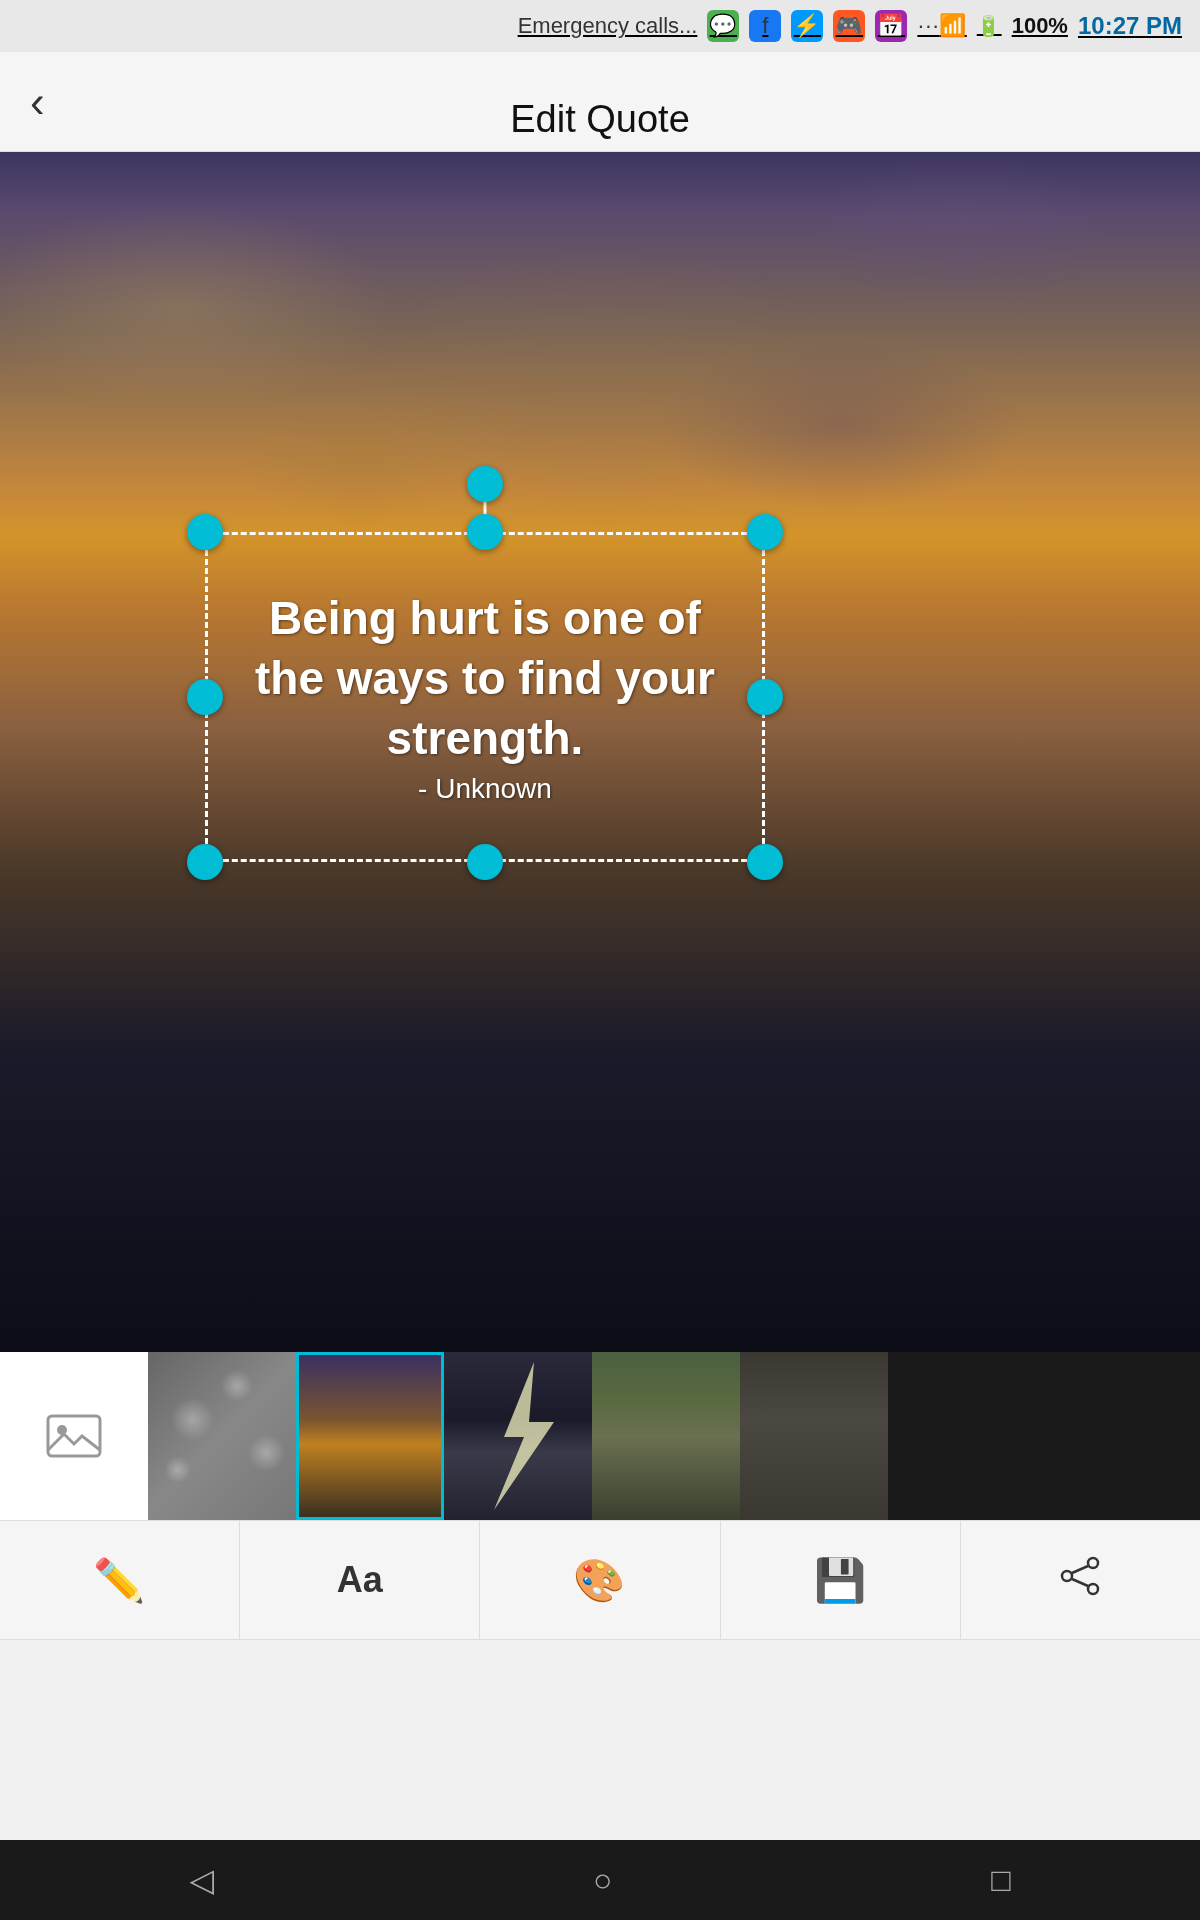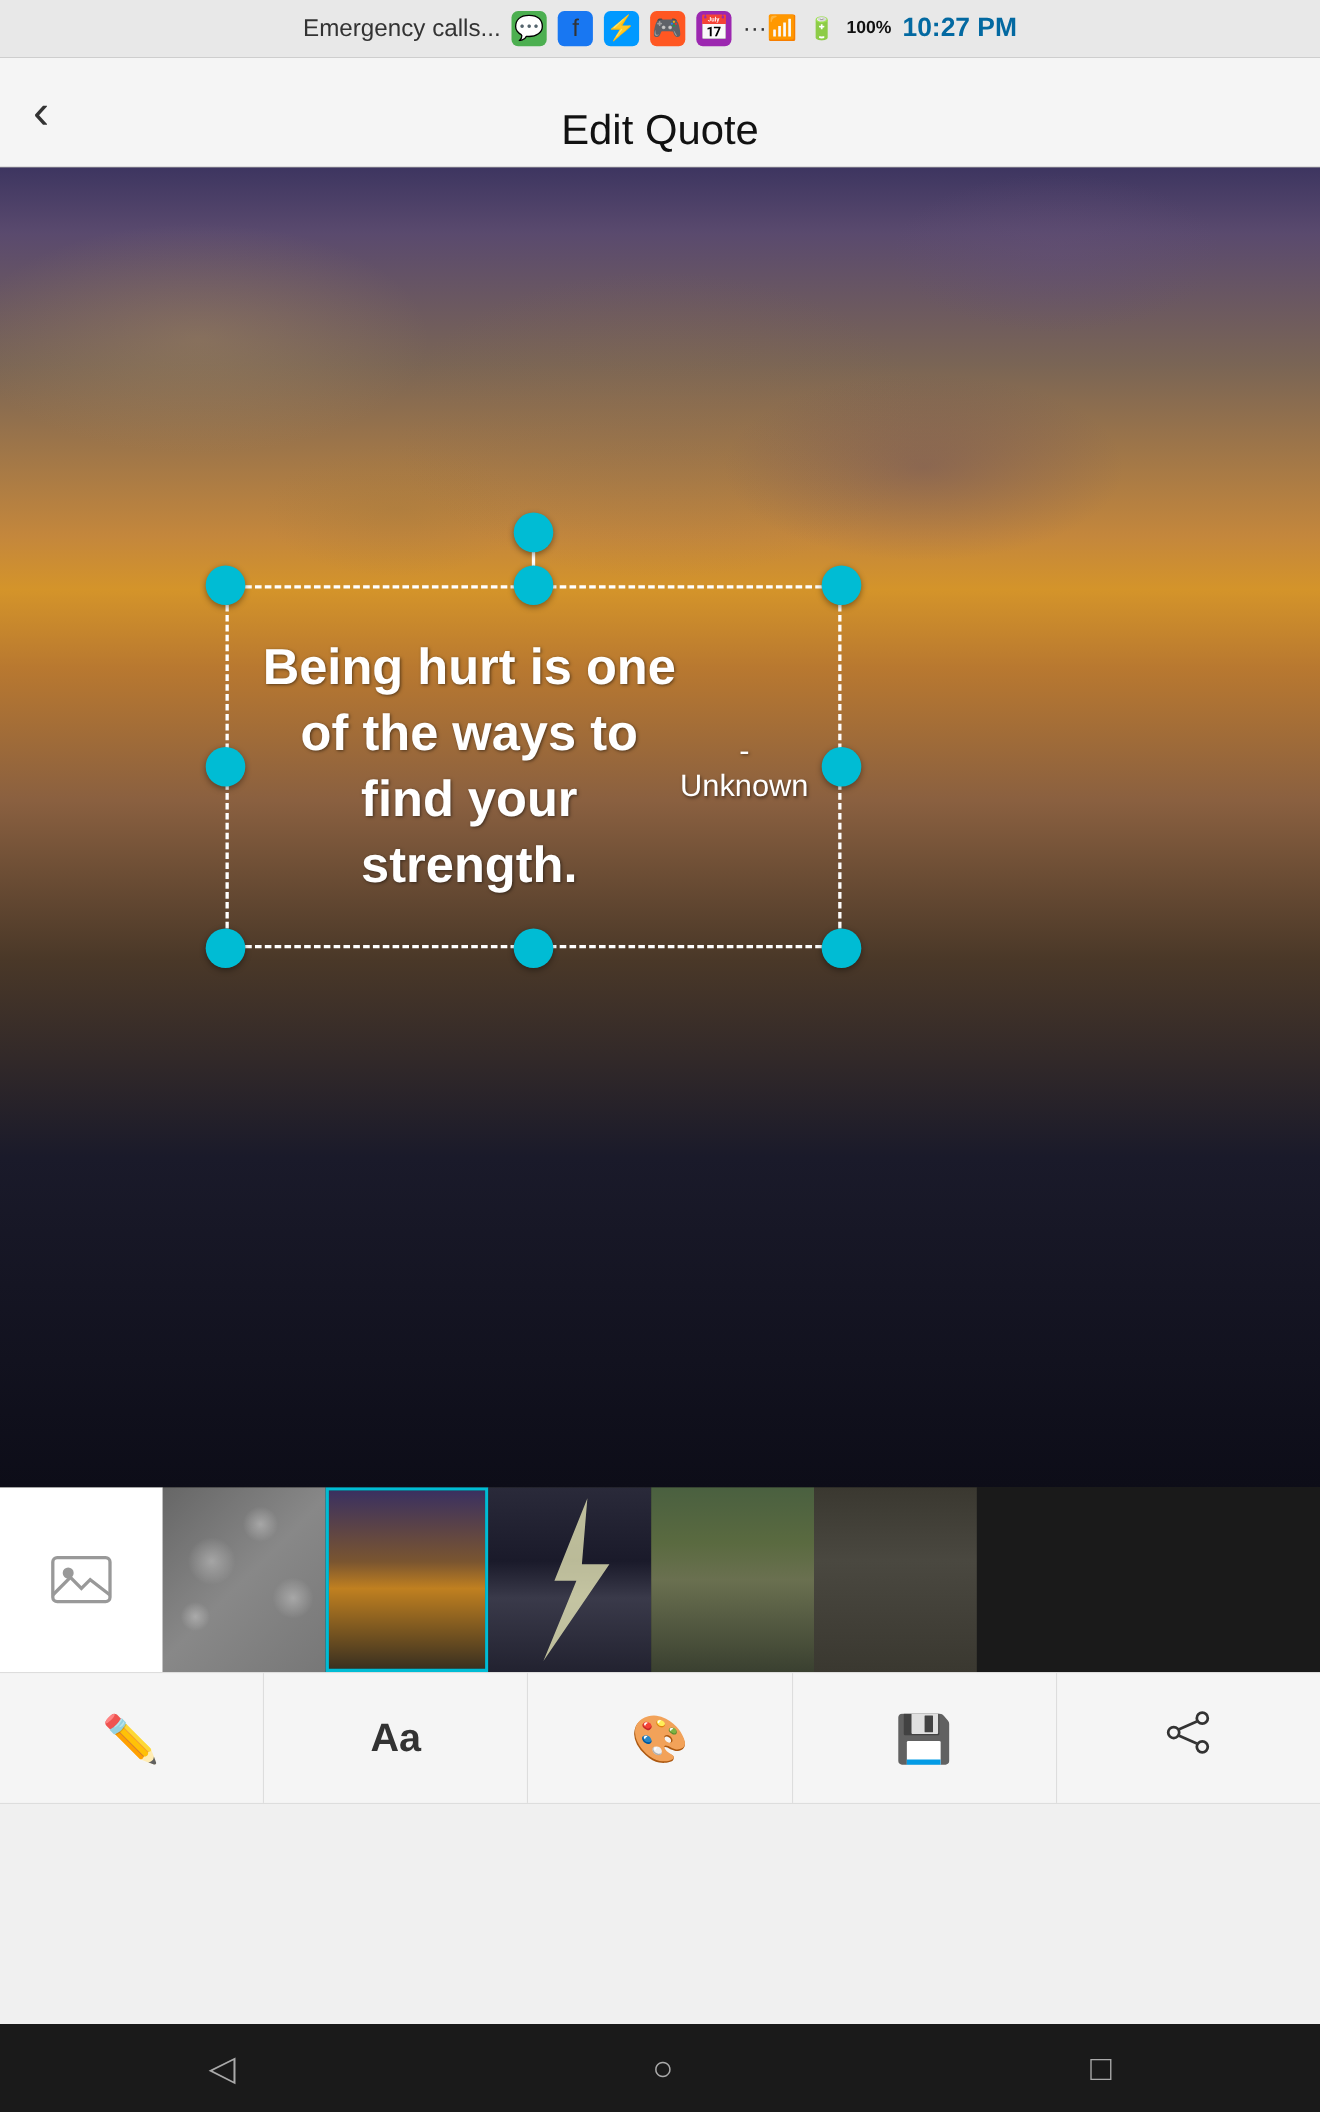--- a/index.html
+++ b/index.html
@@ -15,23 +15,24 @@
     }
 
     
     #status-bar {
       position: absolute;
       top: 0; left: 0; right: 0;
       height: 52px;
       background: #e8e8e8;
       display: flex;
       align-items: center;
-      justify-content: center;
+      justify-content: flex-end;
       padding: 2px 18px;
       z-index: 100;
+      text-decoration: underline;
     }
 
     #status-left {
       display: flex;
       align-items: center;
       gap: 10px;
     }
 
     #status-left span {
       font-size: 22px;
@@ -132,21 +133,21 @@
     #quote-dashed-border {
       position: absolute;
       top: 30px; left: 30px; right: 30px; bottom: 30px;
       border: 3px dashed white;
     }
 
     #quote-text-inner {
       position: absolute;
       top: 30px; left: 30px; right: 30px; bottom: 30px;
       display: flex;
-      flex-direction: row;
+      flex-direction: column;
       align-items: center;
       justify-content: center;
       padding: 20px 30px;
     }
 
     #quote-main {
       font-size: 46px;
       font-weight: bold;
       color: white;
       text-align: center;
@@ -347,21 +348,21 @@
     <span class="status-app-icon" style="background:#4caf50;">💬</span>
     <span class="status-app-icon" style="background:#1877f2;">f</span>
     <span class="status-app-icon" style="background:#0099ff;">⚡</span>
     <span class="status-app-icon" style="background:#ff5722;">🎮</span>
     <span class="status-app-icon" style="background:#9c27b0;">📅</span>
     <span style="font-size:22px;color:#333;">···</span>
   </div>
   <div id="status-right">
     <span style="font-size:22px;">📶</span>
     <span style="font-size:20px;">🔋</span>
-    <span style="font-size:16px;font-weight:bold;color:#111;">100%</span>
+    <span style="font-size:22px;font-weight:bold;color:#111;">100%</span>
     <span style="font-size:24px;font-weight:bold;color:#0369a1;">10:27 PM</span>
   </div>
 </div>
 
 <div id="header">
   <div id="back-button" style="font-size:44px;font-weight:300;">‹</div>
   <span id="header-title">Edit Quote</span>
 </div>
 
 <div id="image-area">

